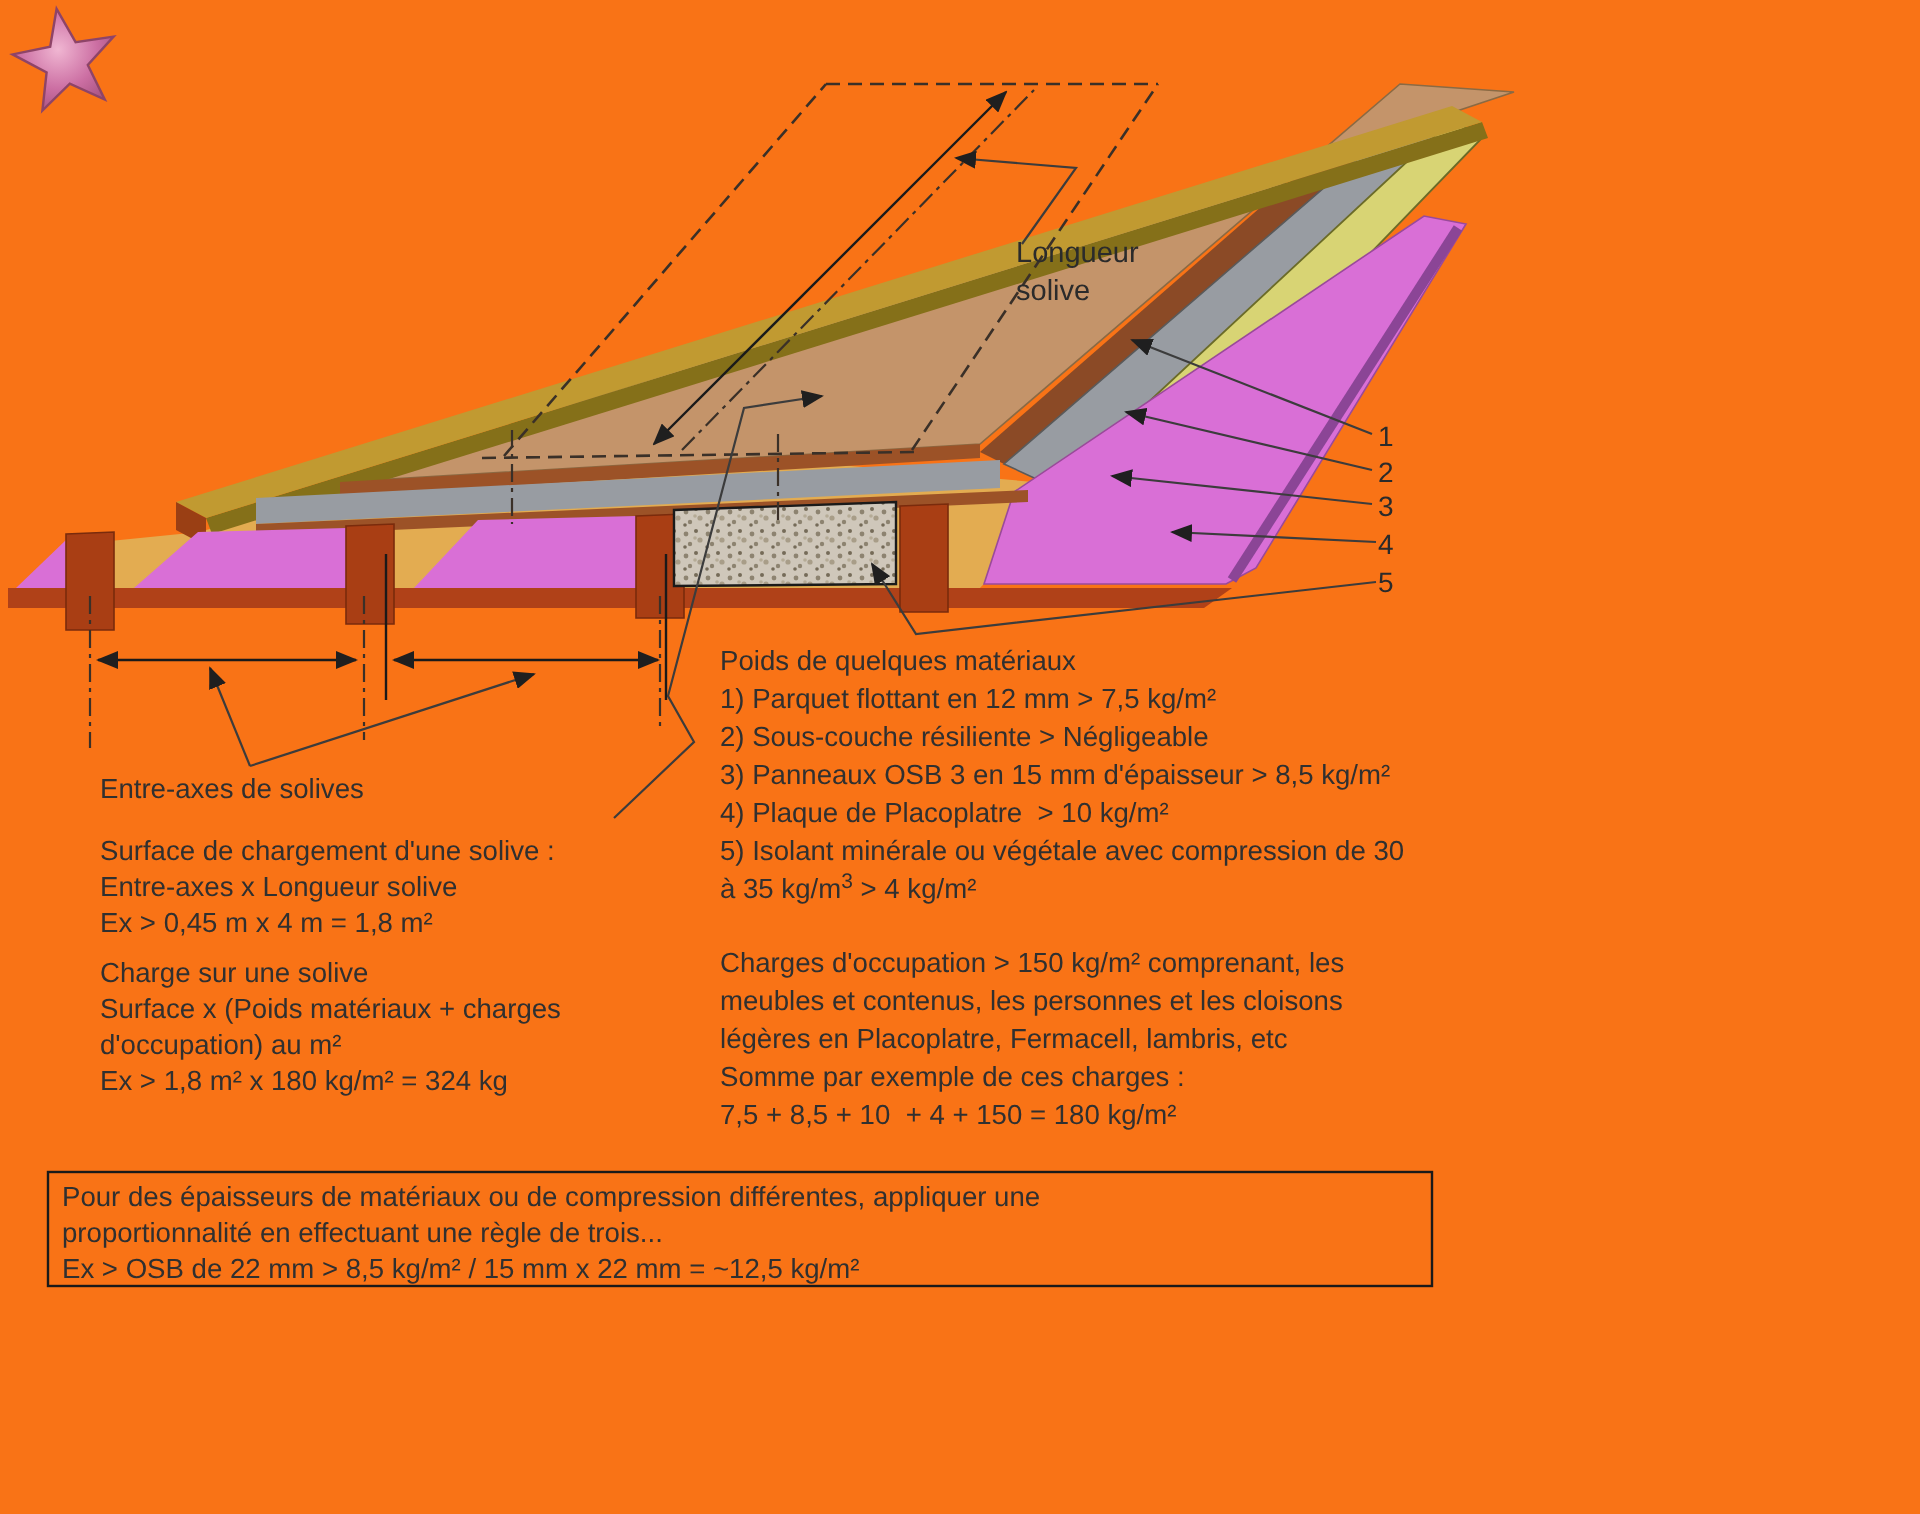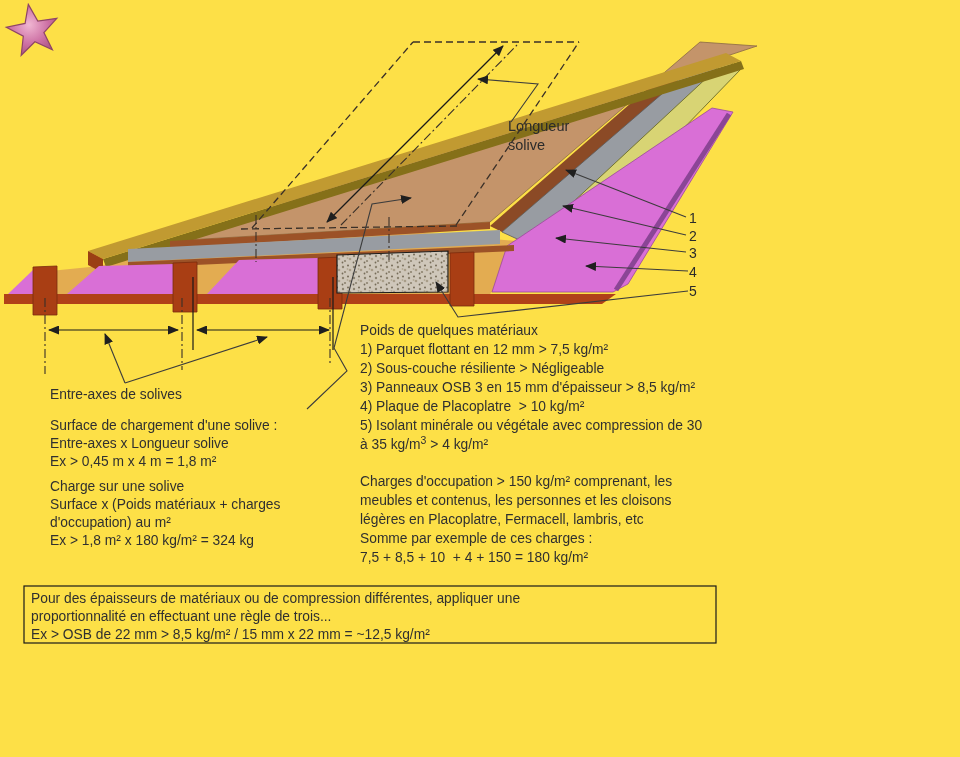--- a/index.html
+++ b/index.html
@@ -1,16 +1,16 @@
 <!DOCTYPE html>
 <html><head>
 <meta charset="utf-8">
 <style>
   html,body{margin:0;padding:0;background:#ffffff;}
-  .page{position:relative;width:960px;height:757px;background:#fde047;overflow:hidden;
+  .page{position:relative;width:960px;height:757px;background:#f97316;overflow:hidden;
         font-family:"Liberation Sans","DejaVu Sans",sans-serif;}
   svg{position:absolute;left:0;top:0;}
   text, tspan{white-space:pre;}
   .t{fill:#303030;font-size:13.8px;font-family:"Liberation Sans","DejaVu Sans",sans-serif;}
   .tl{fill:#2b2b2b;font-size:14.5px;}
   .num{fill:#2b2b2b;font-size:14px;}
   .ln{stroke:#3c3c3c;stroke-width:1.1;fill:none;}
   .dim{stroke:#1a1a1a;stroke-width:1.2;fill:none;}
   .dash{stroke:#3a3028;stroke-width:1.3;fill:none;stroke-dasharray:7 4;}
   .dashdot{stroke:#3a3028;stroke-width:1.1;fill:none;stroke-dasharray:9 3 2 3;}

